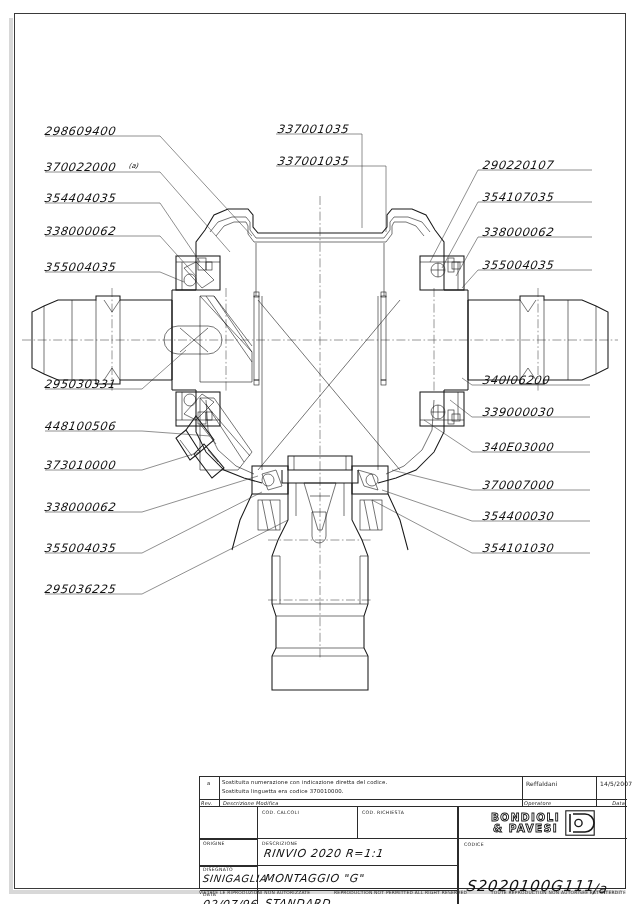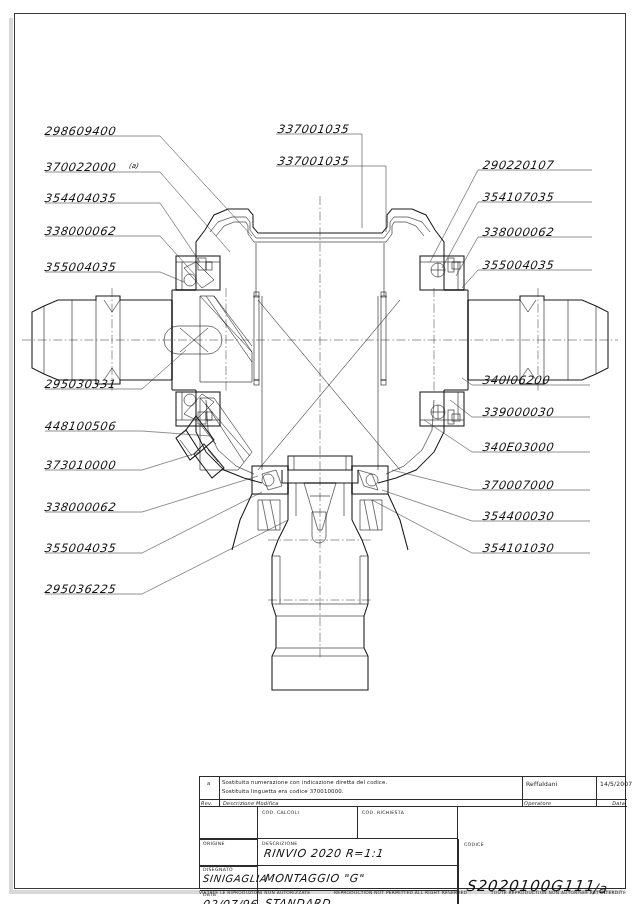--- a/index.html
+++ b/index.html
@@ -445,20 +445,34 @@
 
     <div class="cell br" style="left:0;top:114px;width:58px;height:25px;">
       <div class="tiny" style="position:absolute;left:3px;top:1px;">DATA</div>
       <div class="hand" style="position:absolute;left:3px;top:7px;">02/07/96</div>
     </div>
 
     <div class="cell br" style="left:58px;top:114px;width:200px;height:25px;">
       <div class="hand" style="position:absolute;left:7px;top:6px;">STANDARD</div>
     </div>
 
+    <div class="cell bl bb" style="left:258px;top:30px;width:169px;height:32px;">
+      <div id="logo">
+        <div class="logotext">
+          <div class="logoline">BONDIOLI</div>
+          <div class="logoline">&amp; PAVESI</div>
+        </div>
+        <svg width="30" height="26" viewBox="0 0 30 26">
+          <rect x="0.8" y="0.8" width="28.4" height="24.4" fill="none" stroke="#1a1a1a" stroke-width="1.1"></rect>
+          <path d="M5 4 L5 22" stroke="#1a1a1a" stroke-width="1.6" fill="none"></path>
+          <path d="M8 4 L20 4 A9 9 0 0 1 20 22 L8 22" stroke="#1a1a1a" stroke-width="1.6" fill="none"></path>
+          <circle cx="13.5" cy="13" r="3.6" fill="none" stroke="#1a1a1a" stroke-width="1.4"></circle>
+        </svg>
+      </div>
+    </div>
 
     <div class="cell bl" style="left:258px;top:62px;width:169px;height:77px;">
       <div class="tiny" style="position:absolute;left:5px;top:3px;">CODICE</div>
       <div class="hand big" style="position:absolute;left:8px;top:38px;">S2020100G111</div>
       <div class="hand" style="position:absolute;left:135px;top:42px;font-size:13px;">/a</div>
     </div>
   </div>
 
   <div id="disclaimer">
     <span>VIETATE LE RIPRODUZIONI NON AUTORIZZATE</span>

